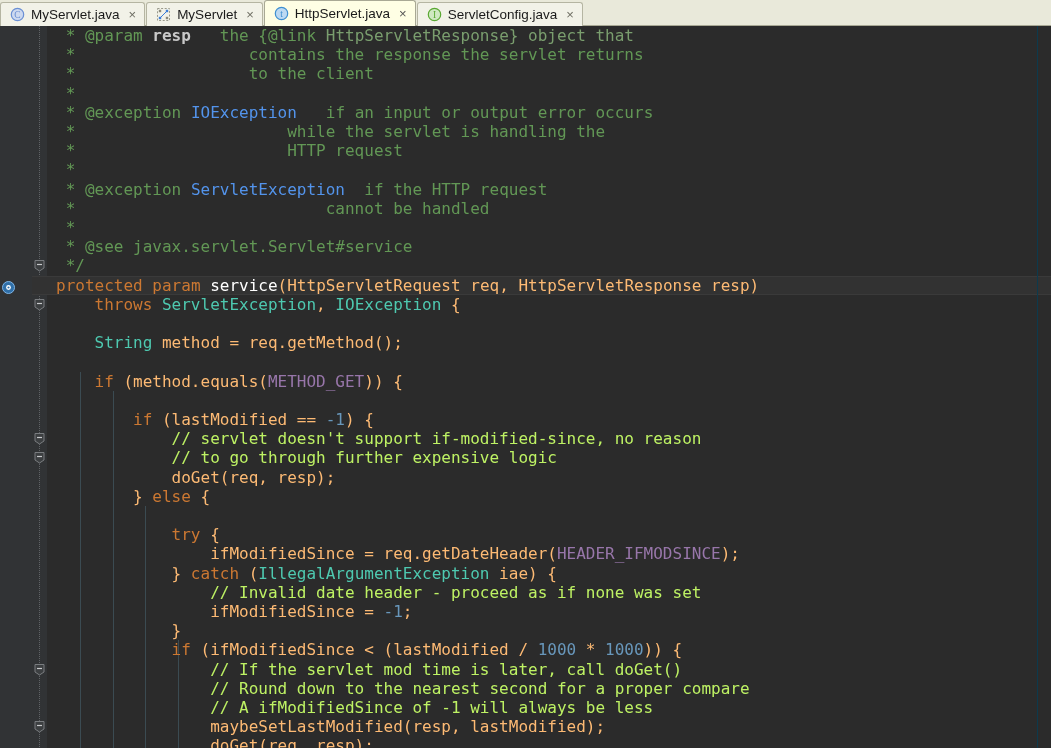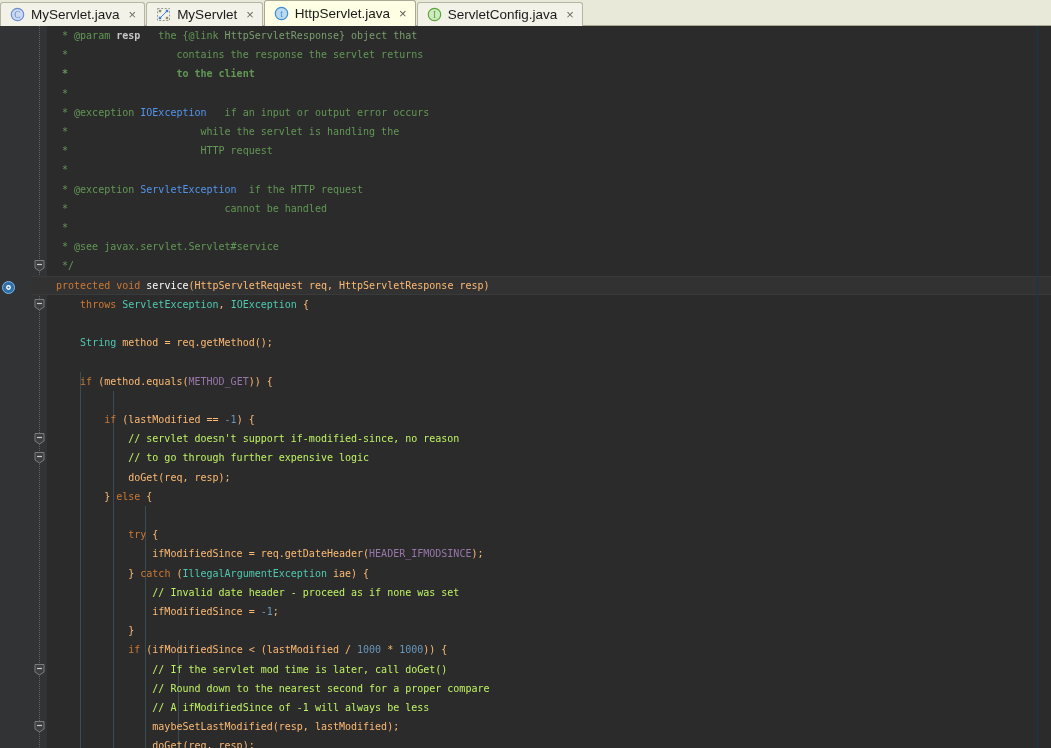--- a/index.html
+++ b/index.html
@@ -134,21 +134,21 @@
     width: 1px;
     background: #3b4b52;
   }
 
   .codeline {
     position: absolute;
     left: 0;
     height: 19px;
     line-height: 19px;
     font-family: "DejaVu Sans Mono", monospace;
-    font-size: 10px;
+    font-size: 16px;
     white-space: pre;
     color: #a9b7c6;
   }
 
   
   .c-doc      { color: #629755; }
   .c-doctag   { color: #629755; }
   .c-docparam { color: #c8c8c8; font-weight: bold; }
   .c-doctype  { color: #5394ec; }
   .c-doclink  { color: #7a9e6e; }
@@ -230,32 +230,32 @@
   <div id="foldrail"></div>
   <div id="current-line" style="top: 249.6px;"></div>
   <div id="codearea">
     <div id="margin-guide"></div>
   <div class="indent-guide" style="left: 32.8px; top: 345.6px; height: 384px;"></div>
       <div class="indent-guide" style="left: 65.6px; top: 364.8px; height: 364.8px;"></div>
       <div class="indent-guide" style="left: 98.4px; top: 480px; height: 249.6px;"></div>
       <div class="indent-guide" style="left: 131.2px; top: 614.4px; height: 115.2px;"></div>
       <div class="codeline" style="top: 0px; padding-left: 9px;"><span class="c-doc"> * </span><span class="c-doctag">@param</span><span class="c-doc"> </span><span class="c-docparam">resp</span><span class="c-doc">   the {</span><span class="c-doctag">@link</span><span class="c-doclink"> HttpServletResponse} object that</span></div>
       <div class="codeline" style="top: 19.2px; padding-left: 9px;"><span class="c-doc"> *                  contains the response the servlet returns</span></div>
-      <div class="codeline" style="top: 38.4px; padding-left: 9px; font-weight: bold;"><span class="c-doc"> *                  to the client</span></div>
+      <div class="codeline" style="top: 38.4px; padding-left: 9px;"><span class="c-doc"> *                  to the client</span></div>
       <div class="codeline" style="top: 57.6px; padding-left: 9px;"><span class="c-doc"> *</span></div>
       <div class="codeline" style="top: 76.8px; padding-left: 9px;"><span class="c-doc"> * </span><span class="c-doctag">@exception</span><span class="c-doc"> </span><span class="c-doctype">IOException</span><span class="c-doc">   if an input or output error occurs</span></div>
       <div class="codeline" style="top: 96px; padding-left: 9px;"><span class="c-doc"> *                      while the servlet is handling the</span></div>
       <div class="codeline" style="top: 115.2px; padding-left: 9px;"><span class="c-doc"> *                      HTTP request</span></div>
       <div class="codeline" style="top: 134.4px; padding-left: 9px;"><span class="c-doc"> *</span></div>
       <div class="codeline" style="top: 153.6px; padding-left: 9px;"><span class="c-doc"> * </span><span class="c-doctag">@exception</span><span class="c-doc"> </span><span class="c-doctype">ServletException</span><span class="c-doc">  if the HTTP request</span></div>
       <div class="codeline" style="top: 172.8px; padding-left: 9px;"><span class="c-doc"> *                          cannot be handled</span></div>
       <div class="codeline" style="top: 192px; padding-left: 9px;"><span class="c-doc"> *</span></div>
       <div class="codeline" style="top: 211.2px; padding-left: 9px;"><span class="c-doc"> * </span><span class="c-doctag">@see</span><span class="c-doc"> javax.servlet.Servlet#service</span></div>
       <div class="codeline" style="top: 230.4px; padding-left: 9px;"><span class="c-doc"> */</span></div>
-      <div class="codeline" style="top: 249.6px; padding-left: 9px;"><span class="c-kw">protected</span><span class="c-plain"> </span><span class="c-kw">void</span><span class="c-plain"> </span><span class="c-white">service</span><span class="c-plain">(HttpServletRequest req, HttpServletResponse resp)</span></div>
+      <div class="codeline" style="top: 249.6px; padding-left: 9px;"><span class="c-kw">protected</span><span class="c-plain"> </span><span class="c-kw">param</span><span class="c-plain"> </span><span class="c-white">service</span><span class="c-plain">(HttpServletRequest req, HttpServletResponse resp)</span></div>
       <div class="codeline" style="top: 268.8px; padding-left: 9px;"><span class="c-plain">    </span><span class="c-kw">throws</span><span class="c-plain"> </span><span class="c-type">ServletException</span><span class="c-plain">, </span><span class="c-type">IOException</span><span class="c-plain"> {</span></div>
       <div class="codeline" style="top: 288px; padding-left: 9px;"></div>
       <div class="codeline" style="top: 307.2px; padding-left: 9px;"><span class="c-plain">    </span><span class="c-type">String</span><span class="c-plain"> method = req.getMethod();</span></div>
       <div class="codeline" style="top: 326.4px; padding-left: 9px;"></div>
       <div class="codeline" style="top: 345.6px; padding-left: 9px;"><span class="c-plain">    </span><span class="c-kw">if</span><span class="c-plain"> (method.equals(</span><span class="c-static">METHOD_GET</span><span class="c-plain">)) {</span></div>
       <div class="codeline" style="top: 384px; padding-left: 9px; text-align: right;"><span class="c-plain">        </span><span class="c-kw">if</span><span class="c-plain"> (lastModified == </span><span class="c-num">-1</span><span class="c-plain">) {</span></div>
       <div class="codeline" style="top: 403.2px; padding-left: 9px;"><span class="c-comment">            // servlet doesn't support if-modified-since, no reason</span></div>
       <div class="codeline" style="top: 422.4px; padding-left: 9px;"><span class="c-comment">            // to go through further expensive logic</span></div>
       <div class="codeline" style="top: 441.6px; padding-left: 9px;"><span class="c-plain">            doGet(req, resp);</span></div>
       <div class="codeline" style="top: 460.8px; padding-left: 9px;"><span class="c-plain">        } </span><span class="c-kw">else</span><span class="c-plain"> {</span></div>

